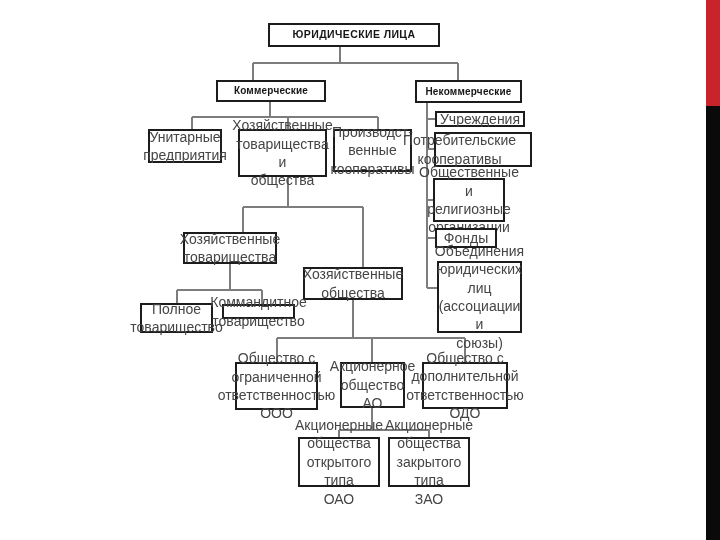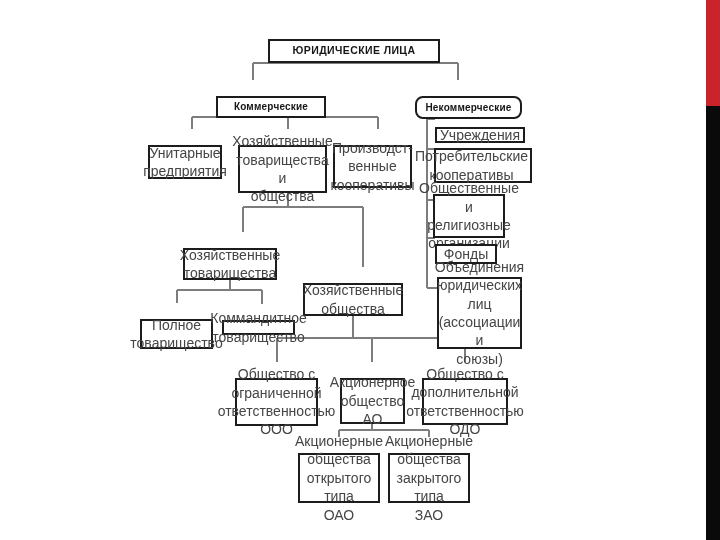--- a/index.html
+++ b/index.html
@@ -5,21 +5,21 @@
   html,body{margin:0;padding:0;background:#fff;}
   #canvas{
     position:relative;width:720px;height:540px;background:#fff;overflow:hidden;
     font-family:"Liberation Sans",sans-serif;
   }
   #connectors{position:absolute;left:0;top:0;z-index:1;}
   .node{
     position:absolute;z-index:2;box-sizing:border-box;
     background:#fff;border:2px solid var(--border,#1c1c1c);
     display:flex;align-items:center;justify-content:center;
-    text-align:center;padding:0 2px;margin-top:16px;
+    text-align:center;padding:0 14px;
   }
   .node-label{
     white-space:pre-line;
     font-size:14px;line-height:1.32;color:var(--text,#454545);
   }
   .node.heading .node-label{font-size:10px;font-weight:700;color:var(--headtext,#171717);letter-spacing:.2px;}
   .node.title .node-label{font-size:10.5px;font-weight:700;color:var(--headtext,#171717);letter-spacing:.4px;}
   .accent-bar{position:absolute;z-index:3;width:14px;right:0;}
   #red-bar{top:0;height:106px;}
   #black-bar{top:106px;height:434px;}
@@ -62,21 +62,21 @@
       <line x1="339" y1="430" x2="339" y2="437" stroke="#7d7d7d" stroke-width="1.5" shape-rendering="crispEdges"></line>
       <line x1="429" y1="430" x2="429" y2="437" stroke="#7d7d7d" stroke-width="1.5" shape-rendering="crispEdges"></line>
     </svg>
   <div id="nodes-layer">
       <div class="node title" style="left: 268px; top: 23px; width: 172px; height: 24px;">
         <span class="node-label">ЮРИДИЧЕСКИЕ ЛИЦА</span>
       </div>
       <div class="node heading" style="left: 216px; top: 80px; width: 110px; height: 22px;">
         <span class="node-label">Коммерческие</span>
       </div>
-      <div class="node heading" style="left: 415px; top: 80px; width: 107px; height: 23px; border-radius: 8px;">
+      <div class="node heading" style="left: 415px; top: 80px; width: 107px; height: 23px;">
         <span class="node-label">Некоммерческие</span>
       </div>
       <div class="node" style="left: 148px; top: 129px; width: 74px; height: 34px;">
         <span class="node-label">Унитарные
 предприятия</span>
       </div>
       <div class="node" style="left: 238px; top: 129px; width: 89px; height: 48px;">
         <span class="node-label">Хозяйственные
 товарищества и
 общества</span>

